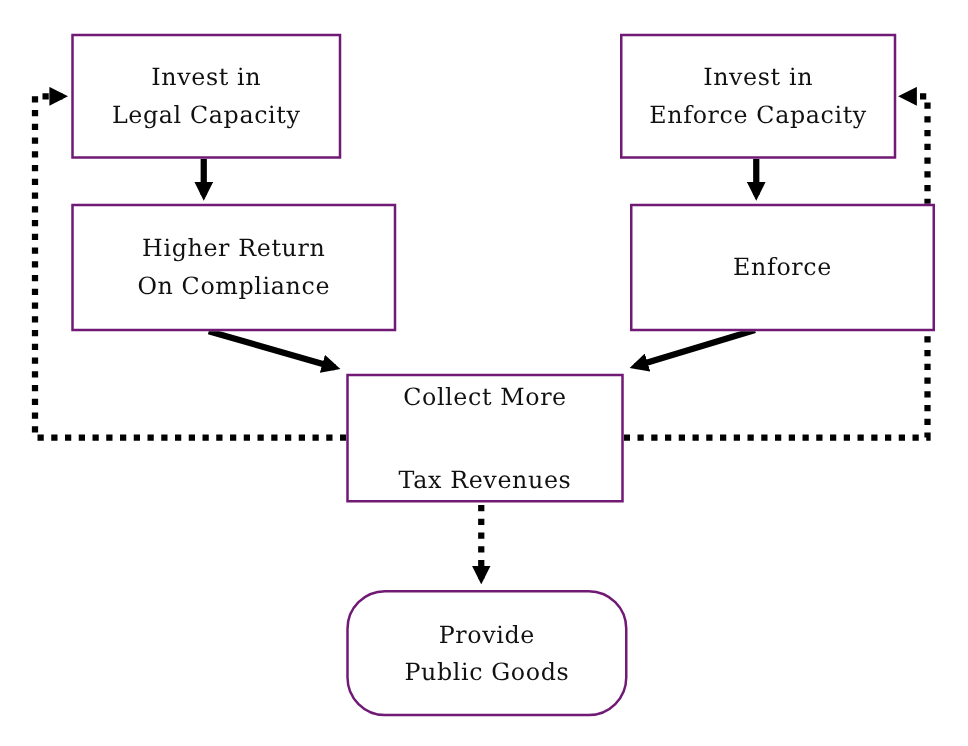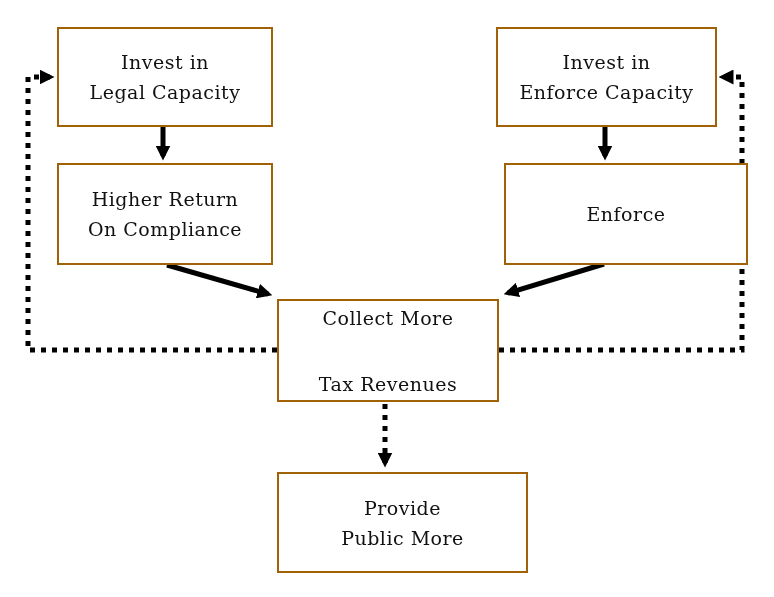--- a/index.html
+++ b/index.html
@@ -31,21 +31,21 @@
   }
   .edge.dotted {
     stroke-width: 5;
     stroke-dasharray: 5 6;
     stroke-linecap: butt;
   }
   .node-box {
     position: absolute;
     box-sizing: border-box;
     background: #ffffff;
-    border: 2px solid #a16207;
+    border: 2px solid #701a75;
     display: flex;
     flex-direction: column;
     align-items: center;
     justify-content: center;
     text-align: center;
     color: #111111;
     font-size: 19px;
     line-height: 30px;
     letter-spacing: 0.5px;
   }
@@ -80,32 +80,32 @@
   <div class="node-box" style="left:57px; top:27px; width:216px; height:100px;">
     <span>Invest in</span>
     <span>Legal Capacity</span>
   </div>
 
   <div class="node-box" style="left:496px; top:27px; width:221px; height:100px;">
     <span>Invest in</span>
     <span>Enforce Capacity</span>
   </div>
 
-  <div class="node-box" style="left:57px; top:163px; width:216px; height:102px;">
+  <div class="node-box" style="left:57px; top:163px; width:260px; height:102px;">
     <span>Higher Return</span>
     <span>On Compliance</span>
   </div>
 
   <div class="node-box" style="left:504px; top:163px; width:244px; height:102px;text-align:center;">
     <span>Enforce</span>
   </div>
 
   <div class="node-box" style="left:277px; top:299px; width:222px; height:103px;gap:36px;">
     <span>Collect More</span>
     <span>Tax Revenues</span>
   </div>
 
-  <div class="node-box" style="left:277px; top:472px; width:251px; height:101px;">
+  <div class="node-box" style="left:277px; top:472px; width:225px; height:101px;border-radius:31px;">
     <span>Provide</span>
-    <span>Public More</span>
+    <span>Public Goods</span>
   </div>
 
 </div>
 
 </body></html>

